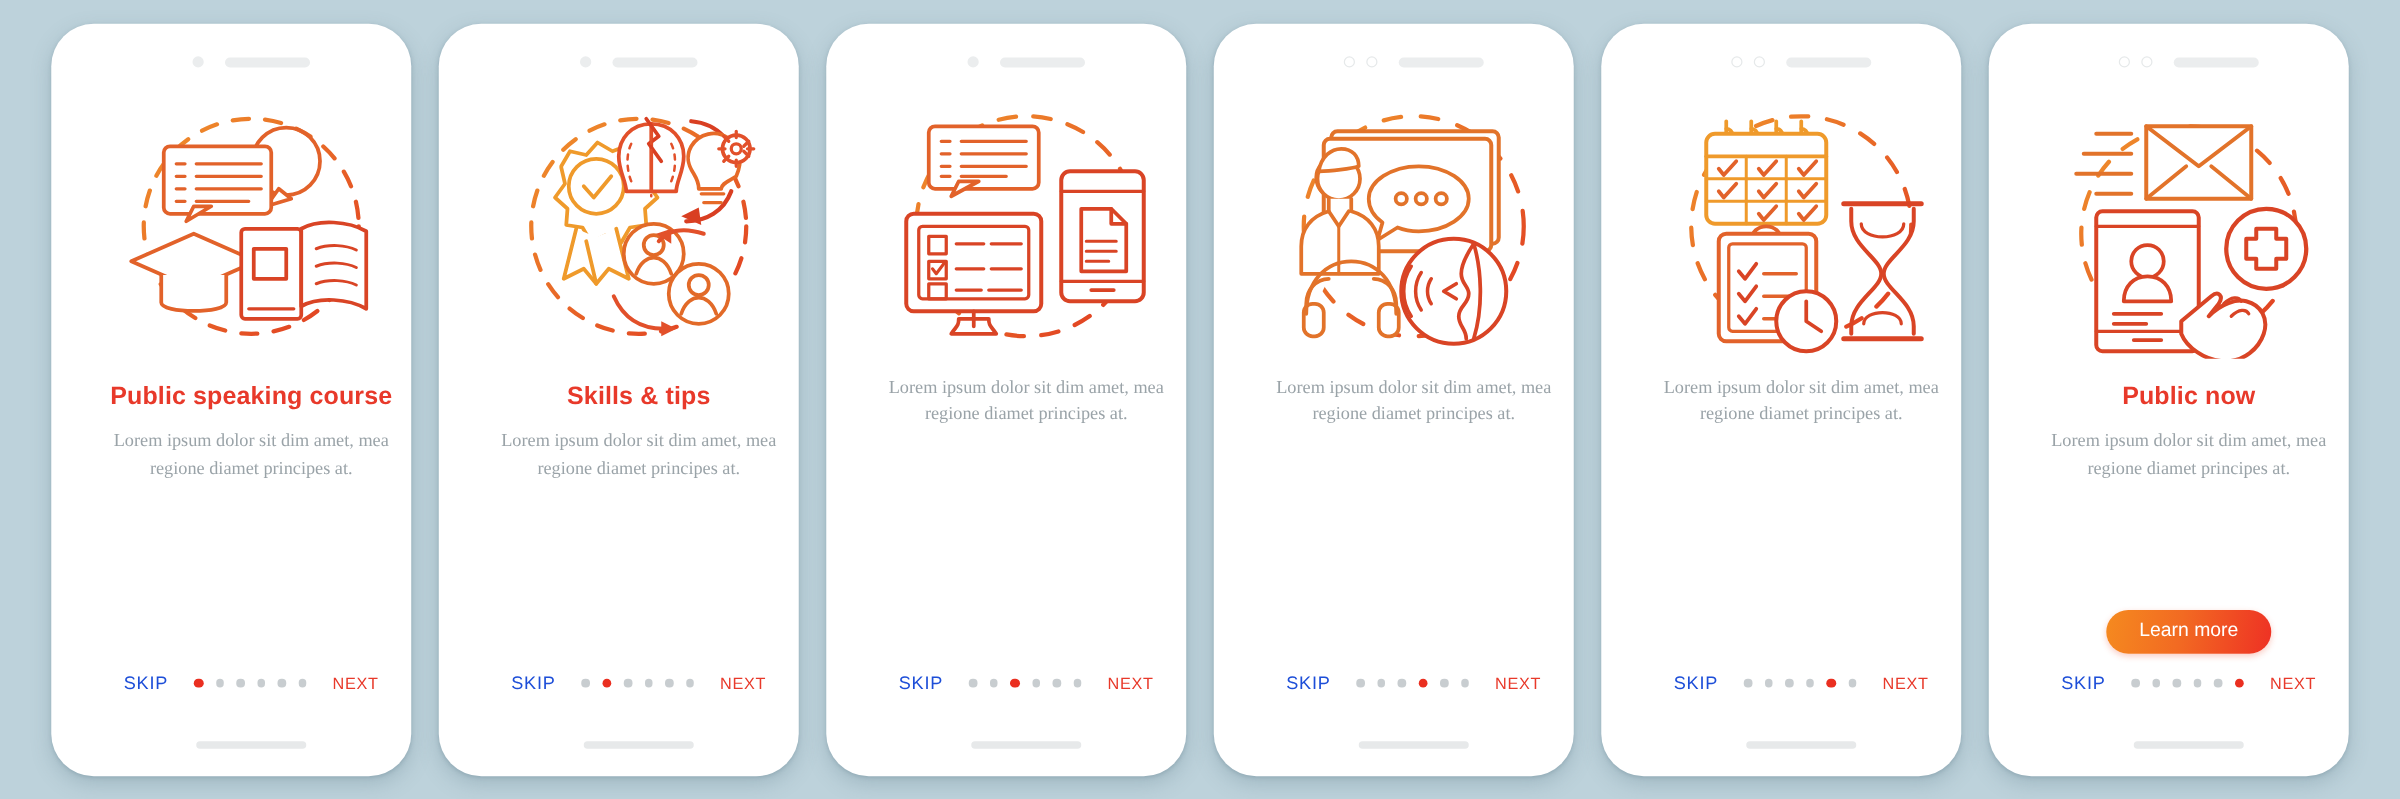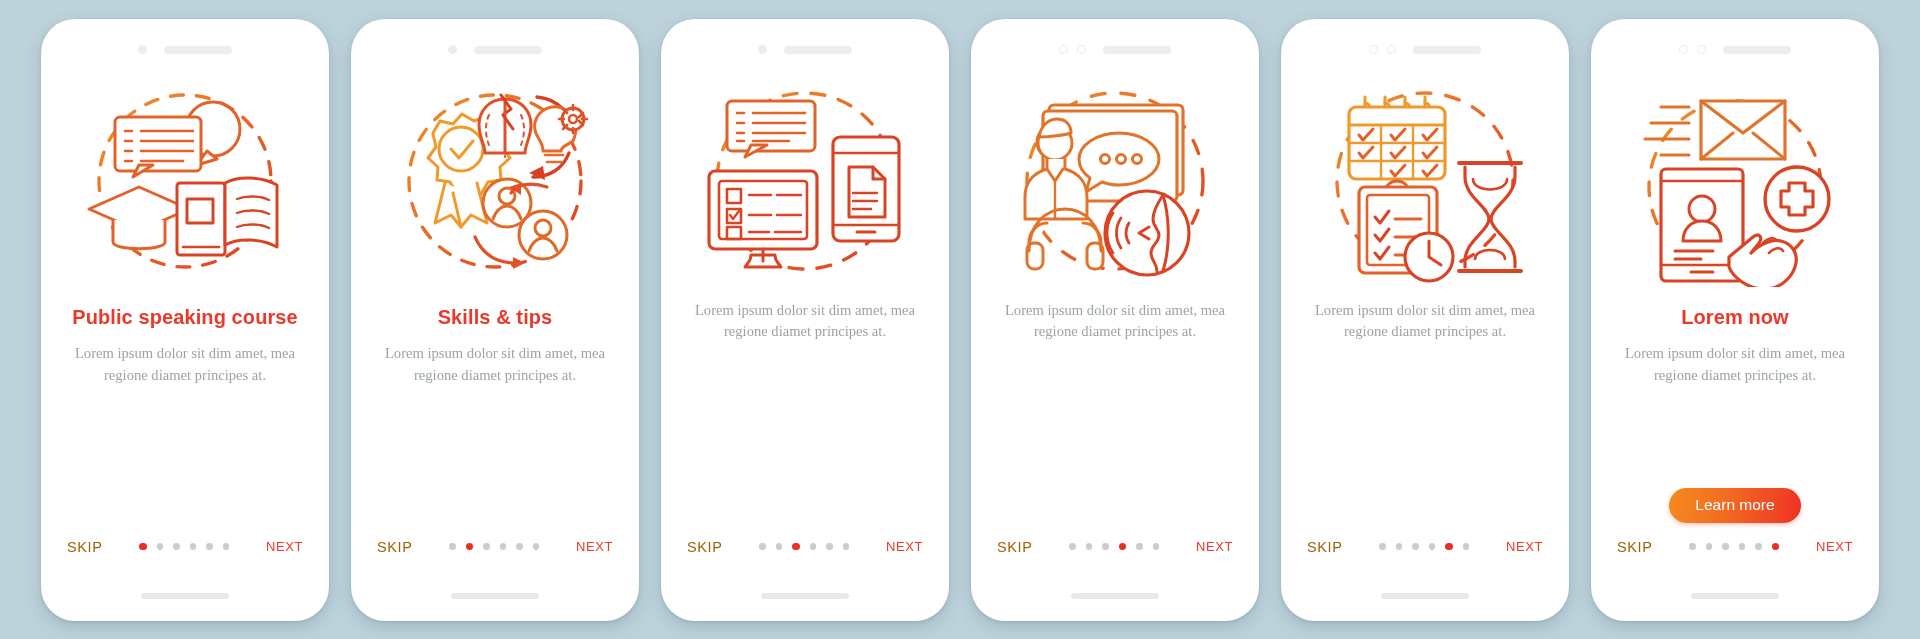--- a/index.html
+++ b/index.html
@@ -23,20 +23,21 @@
     width: 288px;
     height: 602px;
     border-radius: 34px;
     background: #ffffff;
     box-shadow: 0 6px 16px rgba(96,125,139,0.30), 0 1px 3px rgba(96,125,139,0.25);
     flex: 0 0 auto;
     display: flex;
     flex-direction: column;
     align-items: center;
     overflow: hidden;
+    padding-left: 32px;
   }
   
   .statusbar {
     width: 100%;
     height: 46px;
     display: flex;
     align-items: center;
     justify-content: center;
     gap: 9px;
     padding-top: 16px;
@@ -105,21 +106,21 @@
   .navrow {
     width: 100%;
     display: flex;
     align-items: center;
     justify-content: space-between;
     padding: 0 26px;
     margin-bottom: 38px;
   }
   .skip {
     font-size: 14.5px;
-    color: #a16207;
+    color: #1d4ed8;
     letter-spacing: 0.6px;
   }
   .next {
     font-size: 13px;
     color: #e8392a;
     letter-spacing: 0.6px;
   }
   .dots { display: flex; align-items: center; gap: 10px; }
   .dot {
     width: 6.5px; height: 6.5px;
@@ -475,21 +476,21 @@
         <path d="M66 166 c0 -12 8 -20 19 -20 c11 0 19 8 19 20z" stroke="#d94425" stroke-width="3" fill="#fff"></path>
         <g stroke="#d94425" stroke-width="3">
           <path d="M58 176h38M58 184h26"></path>
         </g>
         <circle cx="180" cy="124" r="32" stroke="#d94425" stroke-width="3.4" fill="#fff"></circle>
         <path d="M172 108 h16 v8 h8 v16 h-8 v8 h-16 v-8 h-8 v-16 h8 z" stroke="#d94425" stroke-width="3.2" fill="#fff"></path>
         <path d="M112 182 l24 -20 c6 -5 10 0 6 6 l-8 10 c10 -10 22 -14 30 -12 c12 3 18 14 14 26 c-4 12 -16 22 -30 22 c-18 0 -32 -12 -36 -22z" stroke="#d94425" stroke-width="3.2" fill="#fff"></path>
         <path d="M146 168 c6 -6 12 -6 14 -2 M152 178 c6 -6 12 -6 14 -2" stroke="#d94425" stroke-width="2.6"></path>
       </svg>
     </div>
-    <div class="title">Lorem now</div>
+    <div class="title">Public now</div>
     <div class="desc">Lorem ipsum dolor sit dim amet, mea regione diamet principes at.</div>
     <div class="spacer"></div>
     <button class="cta">Learn more</button>
     <div class="navrow">
       <span class="skip">SKIP</span>
       <span class="dots">
         <i class="dot"></i>
         <i class="dot"></i>
         <i class="dot"></i>
         <i class="dot"></i>

